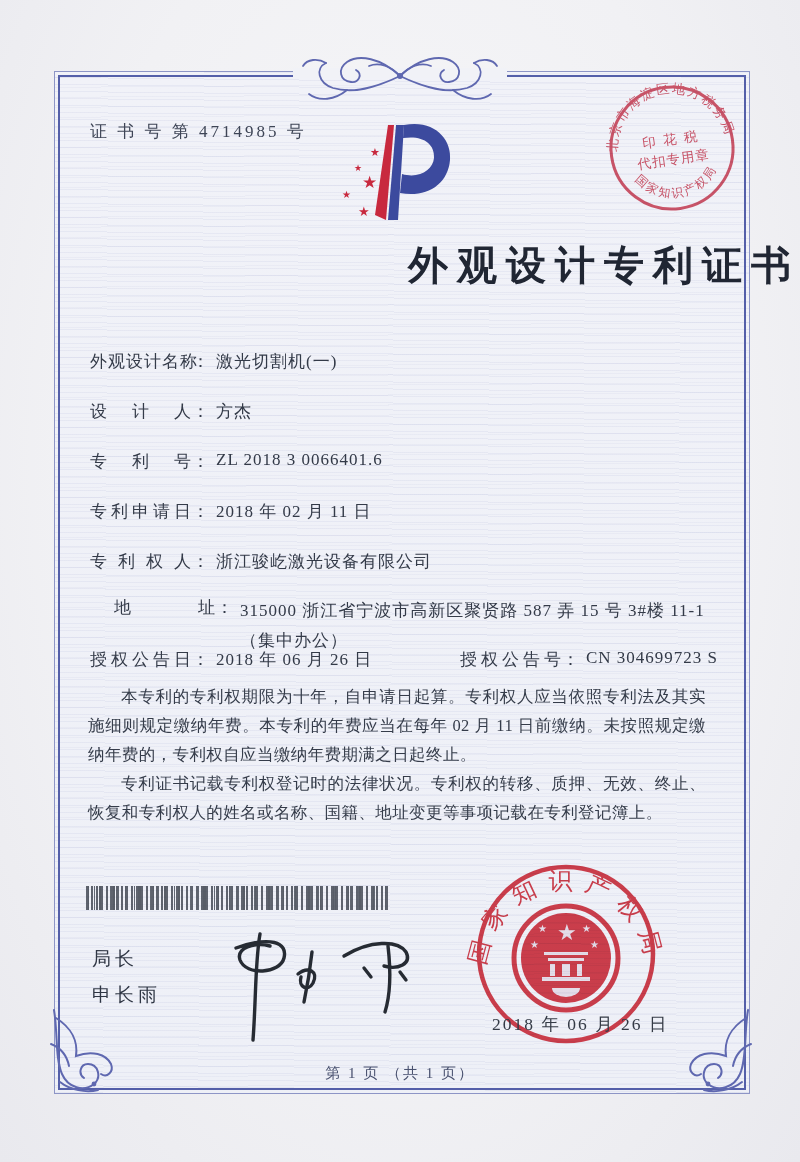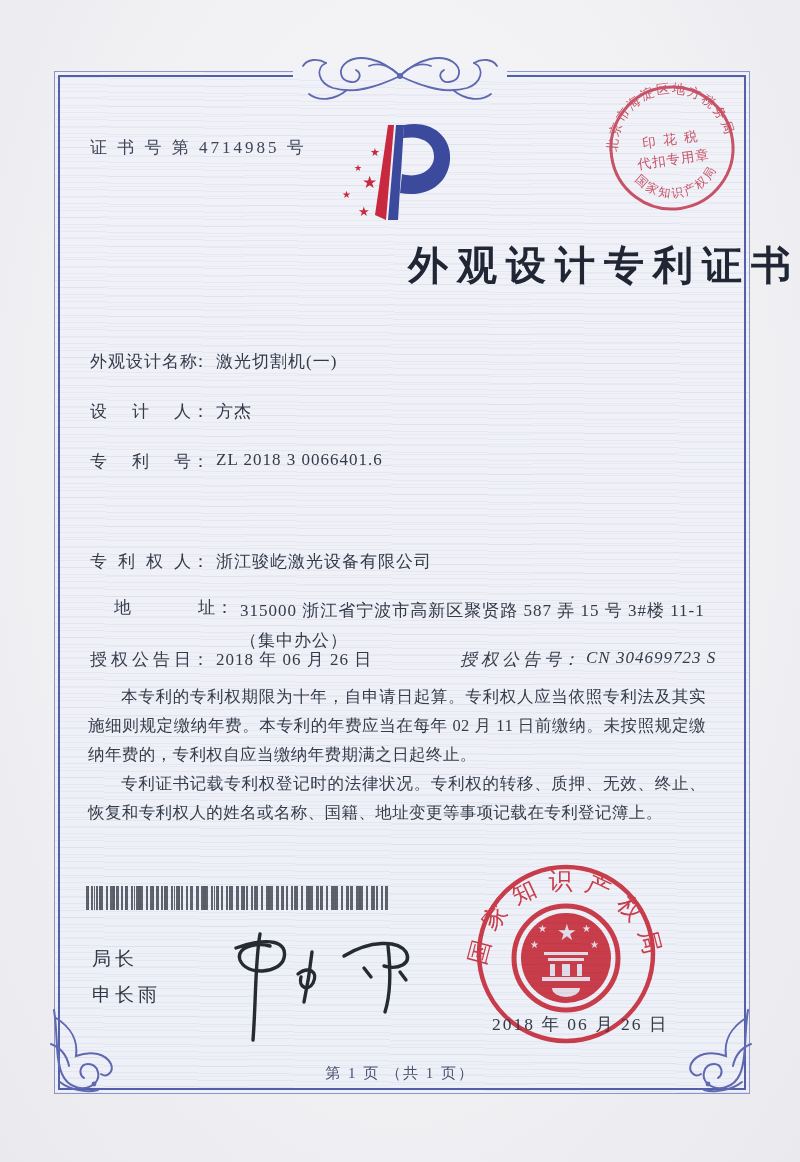--- a/index.html
+++ b/index.html
@@ -17,38 +17,38 @@
     background:
       repeating-linear-gradient(0.6deg, rgba(96,106,176,0.075) 0 1px, rgba(0,0,0,0) 1px 7px),
       repeating-linear-gradient(-0.4deg, rgba(96,106,176,0.05) 0 1px, rgba(0,0,0,0) 1px 10px),
       linear-gradient(#f1f2f8,#eef0f7);
   }
   .frame::before{
     content:"";position:absolute;left:3px;top:3px;right:3px;bottom:3px;
     border:2px solid #545fa9;pointer-events:none;
   }
   .cert-no{
-    position:absolute;left:90px;top:120px;font-size:17px;letter-spacing:3px;color:#3e4556;margin-top:16px;
+    position:absolute;left:90px;top:120px;font-size:17px;letter-spacing:3px;color:#3e4556;
   }
   .title{
     position:absolute;left:0;top:238px;width:100%;text-align:right;
     font-size:40px;font-weight:700;letter-spacing:9px;color:#202633;
   }
   .logo{position:absolute;left:334px;top:116px;}
   .tax-stamp{position:absolute;left:598px;top:74px;opacity:.88;mix-blend-mode:multiply;}
   .field-row{position:absolute;left:90px;font-size:17px;letter-spacing:1px;white-space:nowrap;}
   .field-row .lbl{
     display:inline-block;width:102px;text-align:justify;text-align-last:justify;
     vertical-align:top;color:#343b49;
   }
   .field-row .colon{display:inline-block;vertical-align:top;margin-right:6px;color:#343b49;}
   .field-row .val{display:inline-block;vertical-align:top;color:#333a48;}
   .field-row.wrap{white-space:normal;margin-left:24px;}
   .field-row.wrap .val{width:492px;line-height:30px;}
-  .pair-right{position:absolute;left:370px;top:0;font-style:italic;}
+  .pair-right{position:absolute;left:370px;top:0;}
   .paragraphs{
     position:absolute;left:88px;top:682px;width:618px;
     font-size:16.5px;line-height:29px;text-align:justify;color:#353c4a;letter-spacing:.4px;
   }
   .paragraphs p{margin:0;text-indent:2em;}
   .barcode{
     position:absolute;left:86px;top:886px;width:302px;height:24px;opacity:.82;
     background:
       repeating-linear-gradient(90deg,#3f4550 0 2px,rgba(0,0,0,0) 2px 5px),
       repeating-linear-gradient(90deg,#434955 0 1px,rgba(0,0,0,0) 1px 8px),
@@ -153,20 +153,23 @@
   <div class="title">外观设计专利证书</div>
 
   <div class="field-row" style="top:350px">
     <span class="lbl">外观设计名称</span><span class="colon">：</span><span class="val">激光切割机(一)</span>
   </div>
   <div class="field-row" style="top:400px">
     <span class="lbl">设计人</span><span class="colon">：</span><span class="val">方杰</span>
   </div>
   <div class="field-row" style="top:450px">
     <span class="lbl">专利号</span><span class="colon">：</span><span class="val">ZL 2018 3 0066401.6</span>
+  </div>
+  <div class="field-row" style="top:500px">
+    <span class="lbl">专利申请日</span><span class="colon">：</span><span class="val">2018 年 02 月 11 日</span>
   </div>
   <div class="field-row" style="top:550px">
     <span class="lbl">专利权人</span><span class="colon">：</span><span class="val">浙江骏屹激光设备有限公司</span>
   </div>
   <div class="field-row wrap" style="top:596px">
     <span class="lbl">地址</span><span class="colon">：</span><span class="val">315000 浙江省宁波市高新区聚贤路 587 弄 15 号 3#楼 11-1（集中办公）</span>
   </div>
   <div class="field-row" style="top:648px;width:620px">
     <span>
       <span class="lbl">授权公告日</span><span class="colon">：</span><span class="val">2018 年 06 月 26 日</span>

